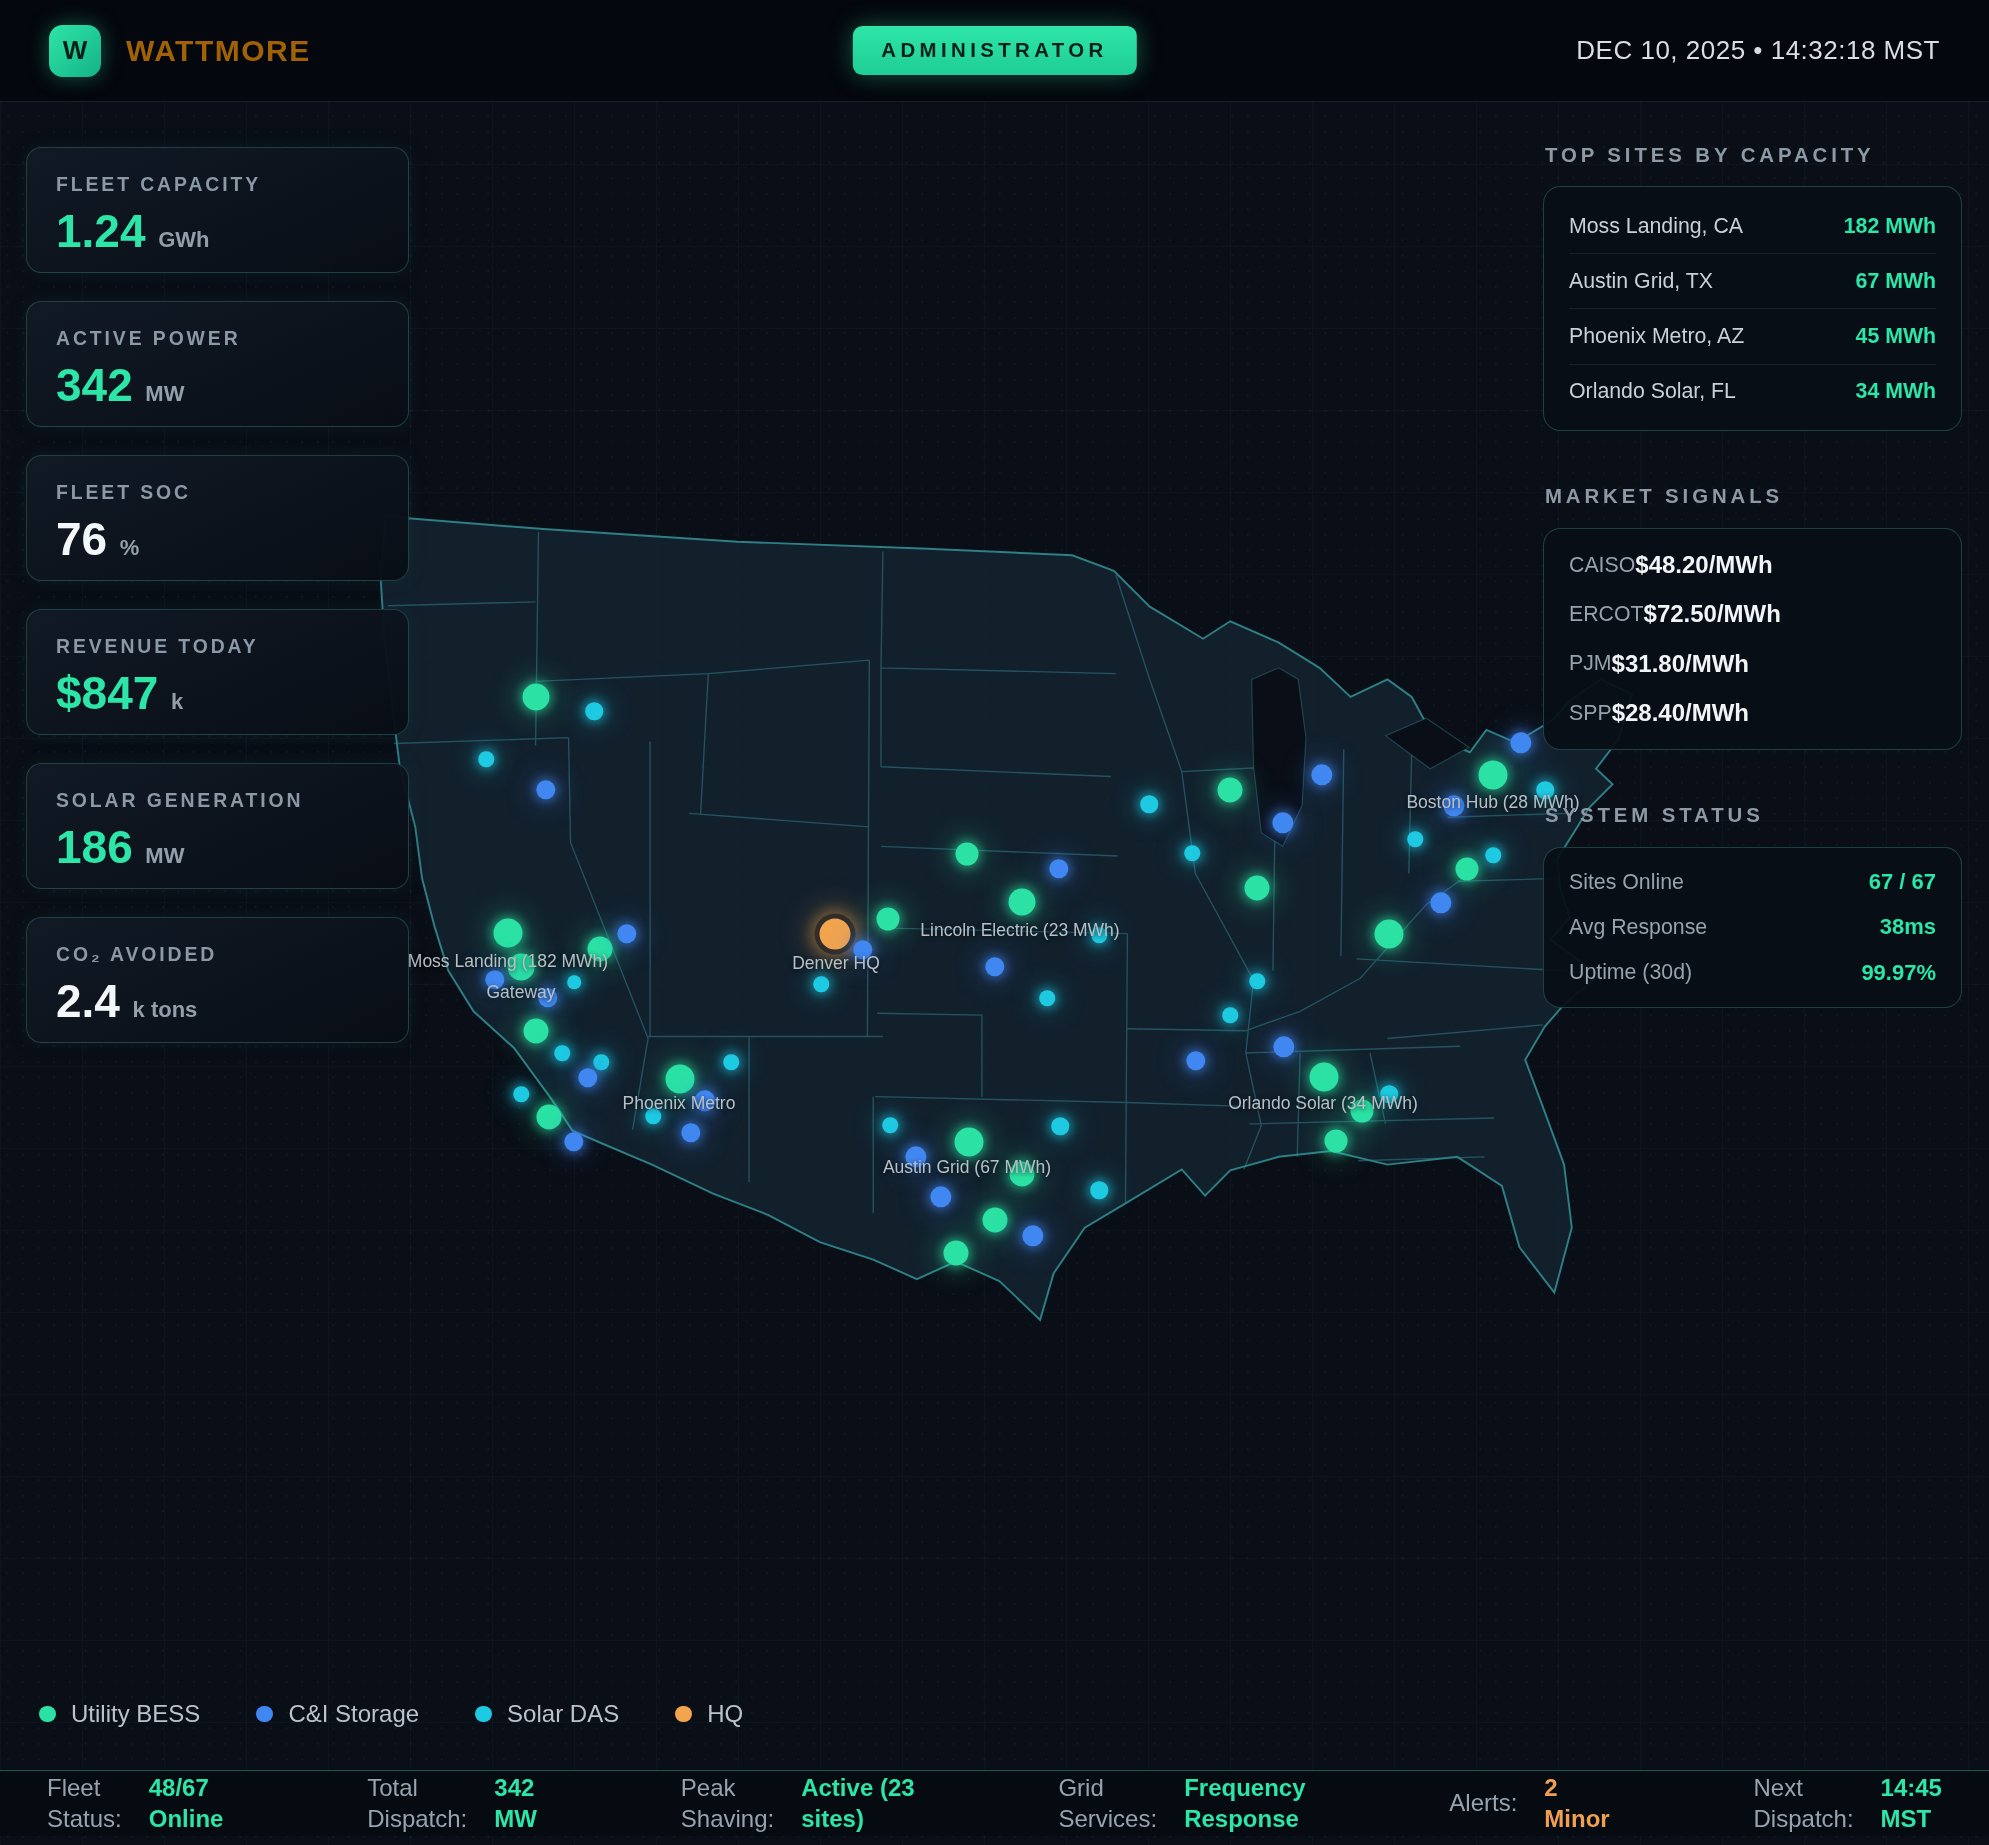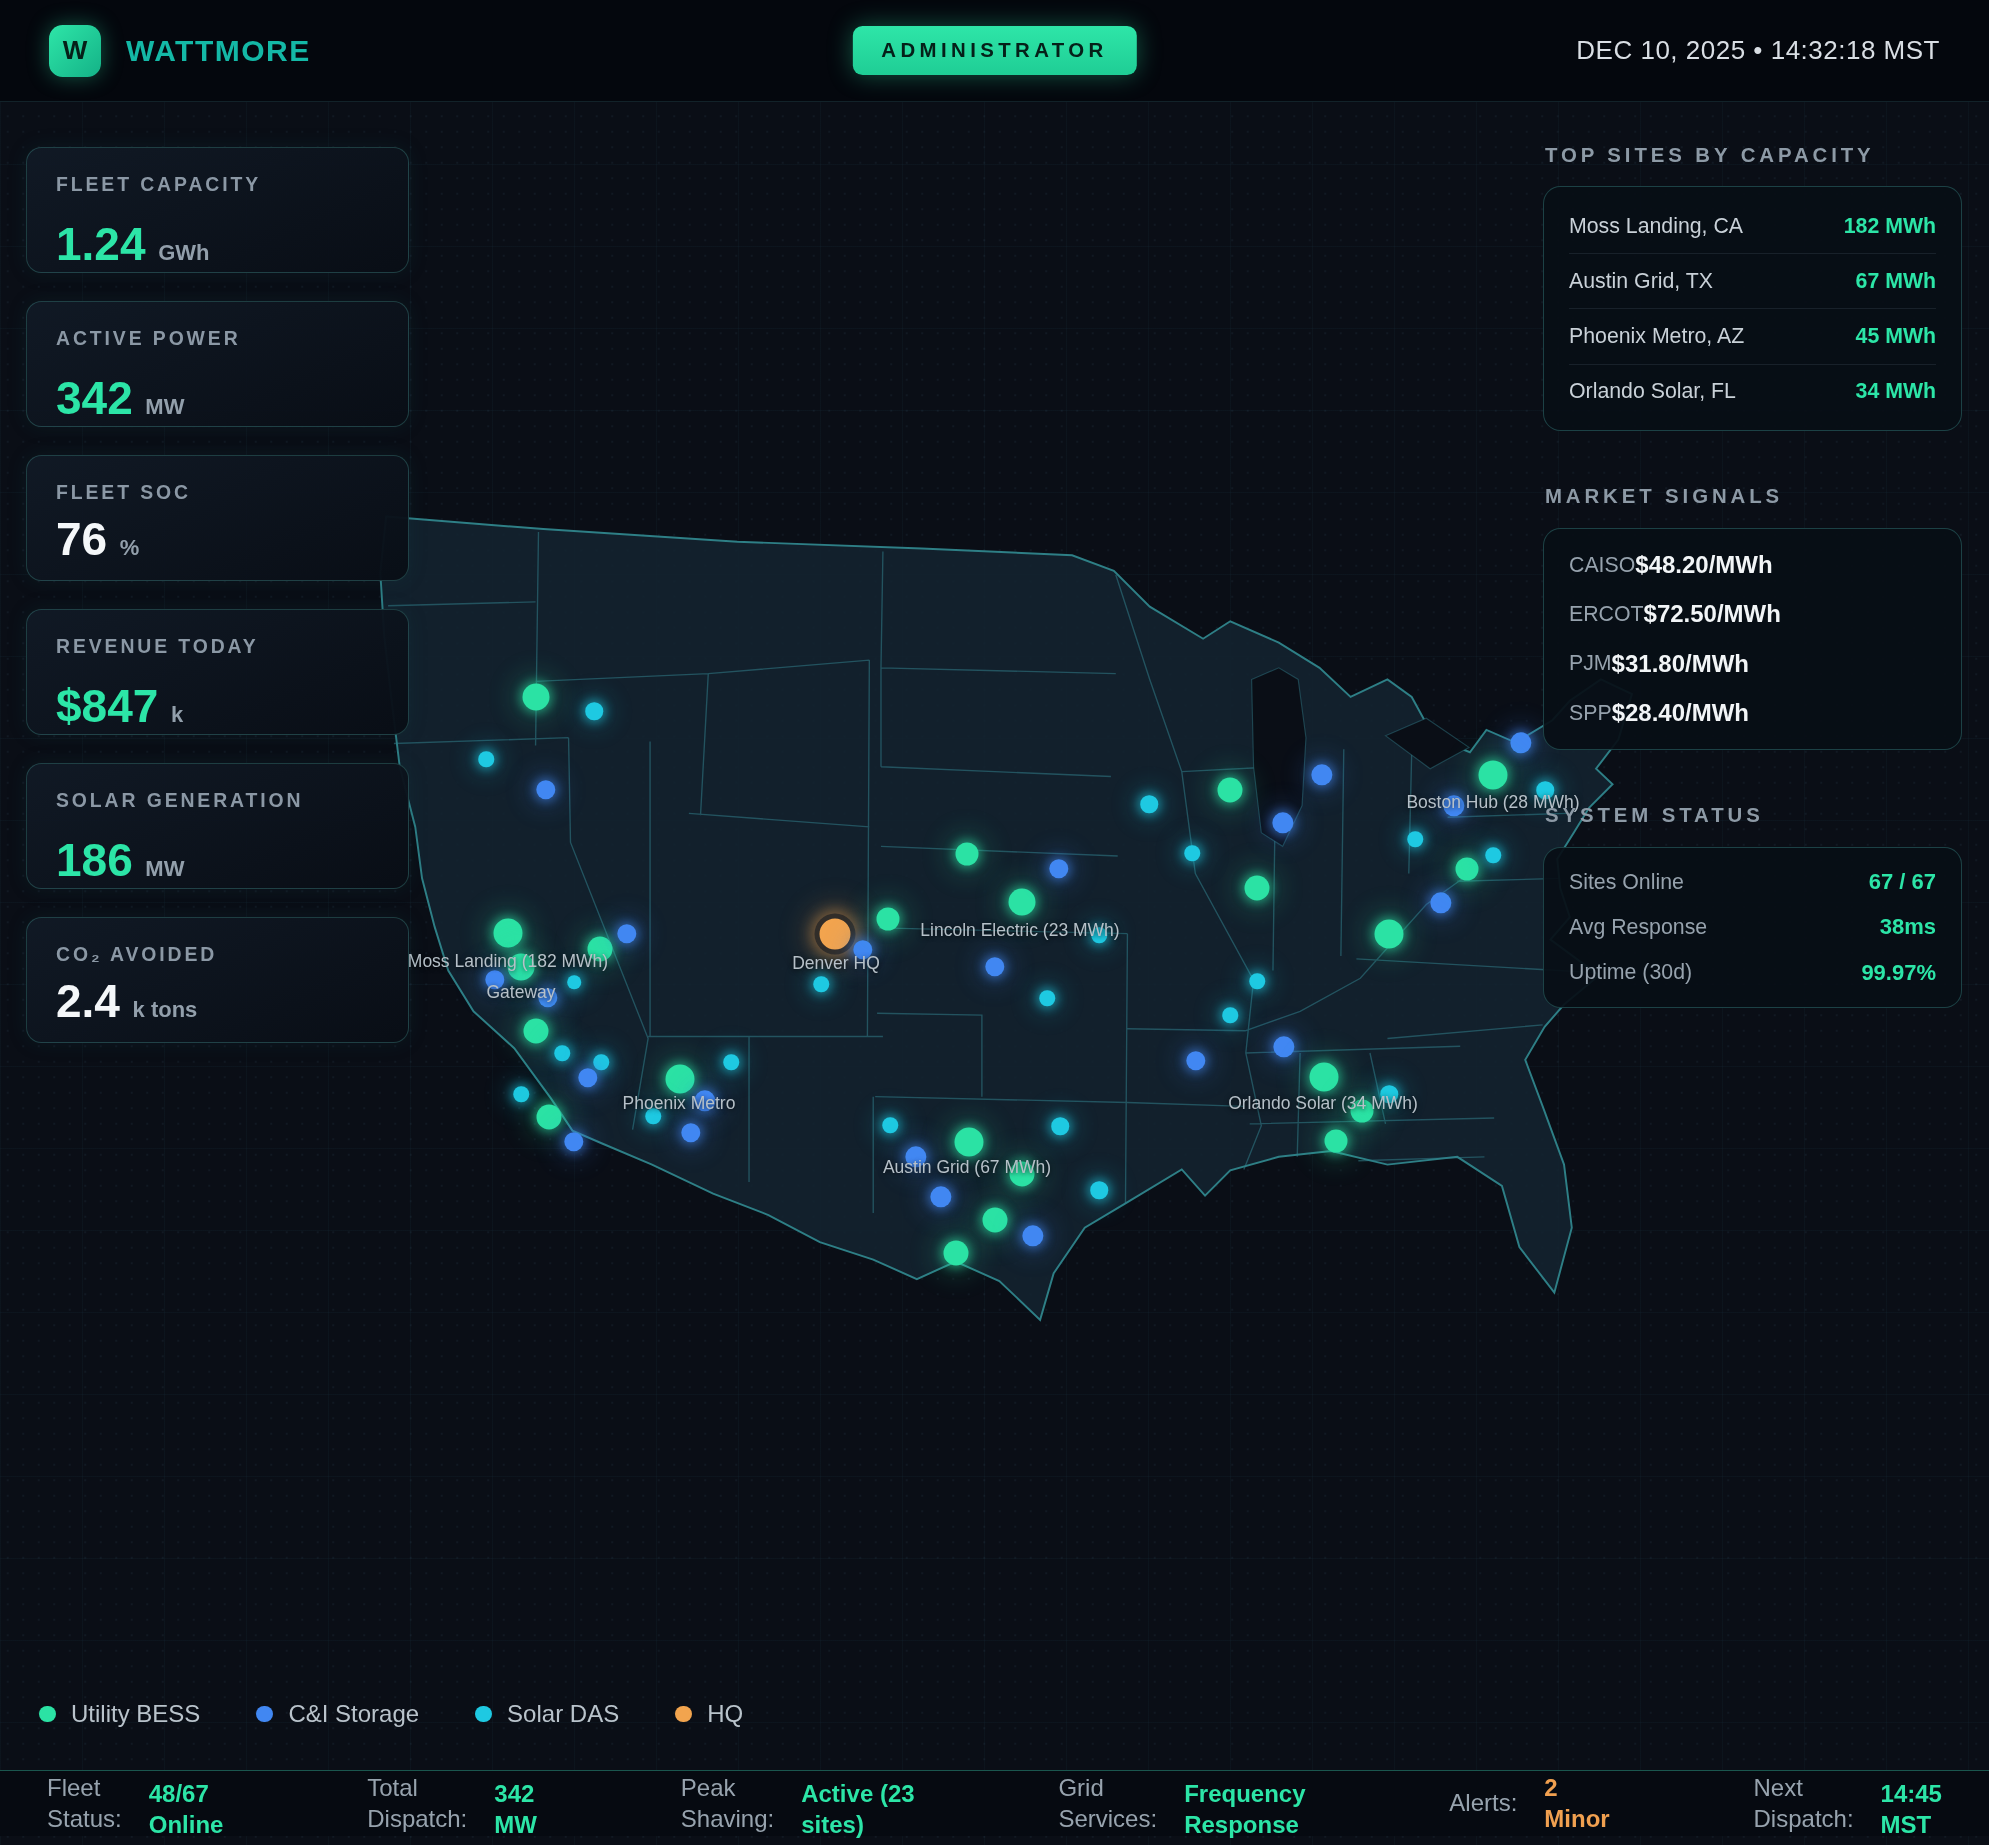--- a/index.html
+++ b/index.html
@@ -15,37 +15,37 @@
     background-size:15.5px 15.5px;}
 
   
   #topbar{position:absolute;left:0;top:0;width:100%;height:102px;z-index:10;
     background:#04070d;border-bottom:1px solid rgba(40,75,85,0.4);
     display:flex;align-items:center;padding:0 49px;box-sizing:border-box;}
   .logo{width:52px;height:52px;border-radius:13.6px;flex:0 0 auto;
     background:linear-gradient(135deg,#2ee6a8,#14b287);display:flex;align-items:center;justify-content:center;
     box-shadow:0 0 21.3px rgba(46,230,168,0.35);}
   .logo span{font-size:26px;font-weight:800;color:#062018;}
-  .app-title{margin-left:25px;font-size:30px;font-weight:800;color:#14b8a6;letter-spacing:1.5px;}
+  .app-title{margin-left:25px;font-size:30px;font-weight:800;color:#a16207;letter-spacing:1.5px;}
   .badge{position:absolute;left:50%;transform:translateX(-50%);
     background:linear-gradient(180deg,#2ee6a8,#1fcd95);color:#052019;
     font-size:20.4px;font-weight:800;letter-spacing:4.4px;padding:12.6px 29px;border-radius:9.7px;
     box-shadow:0 0 25px rgba(46,230,168,0.35);}
   .datetime{margin-left:auto;font-size:26px;font-weight:500;color:#d9dee4;letter-spacing:0.5px;}
 
   
   #kpis{position:absolute;left:26px;top:147px;width:383px;display:flex;flex-direction:column;gap:28px;z-index:5;}
   .card{height:126px;border-radius:15.5px;box-sizing:border-box;padding:25px 29px;
     background:linear-gradient(155deg,rgba(17,26,38,0.97),rgba(9,14,22,0.97));
     border:1px solid rgba(70,155,150,0.33);box-shadow:0 0 19.4px rgba(15,70,80,0.18);}
   .kpi-label{font-size:19.4px;color:#8b98a5;letter-spacing:2.9px;font-weight:600;}
   .kpi-row{margin-top:7.8px;display:flex;align-items:baseline;gap:12.6px;}
   .kpi-value{font-size:46px;font-weight:800;}
   .kpi-unit{font-size:22px;font-weight:700;color:#929fab;}
-  .teal{color:#2ce5a7;margin-top:13px;} .white{color:#f4f7f9;} .orange{color:#f0a050;}
+  .teal{color:#2ce5a7;} .white{color:#f4f7f9;} .orange{color:#f0a050;}
 
   
   #right{position:absolute;left:1543px;top:144px;width:419px;z-index:5;}
   .sec-title{font-size:20.4px;color:#8d9aa6;letter-spacing:3.9px;font-weight:600;margin:0 0 19.4px 1.9px;}
   .panel{background:rgba(8,14,22,0.93);border:1.5px solid rgba(60,145,140,0.4);
     border-radius:17.5px;padding:11.6px 25px;box-sizing:border-box;margin-bottom:54px;}
   .site-row{display:flex;justify-content:space-between;align-items:center;padding:14.6px 0;font-size:21.3px;}
   .site-row + .site-row{border-top:1px solid rgba(130,150,170,0.14);}
   .site-name{color:#c9d1d8;}
   .site-val{color:#2ce5a7;font-weight:700;}

